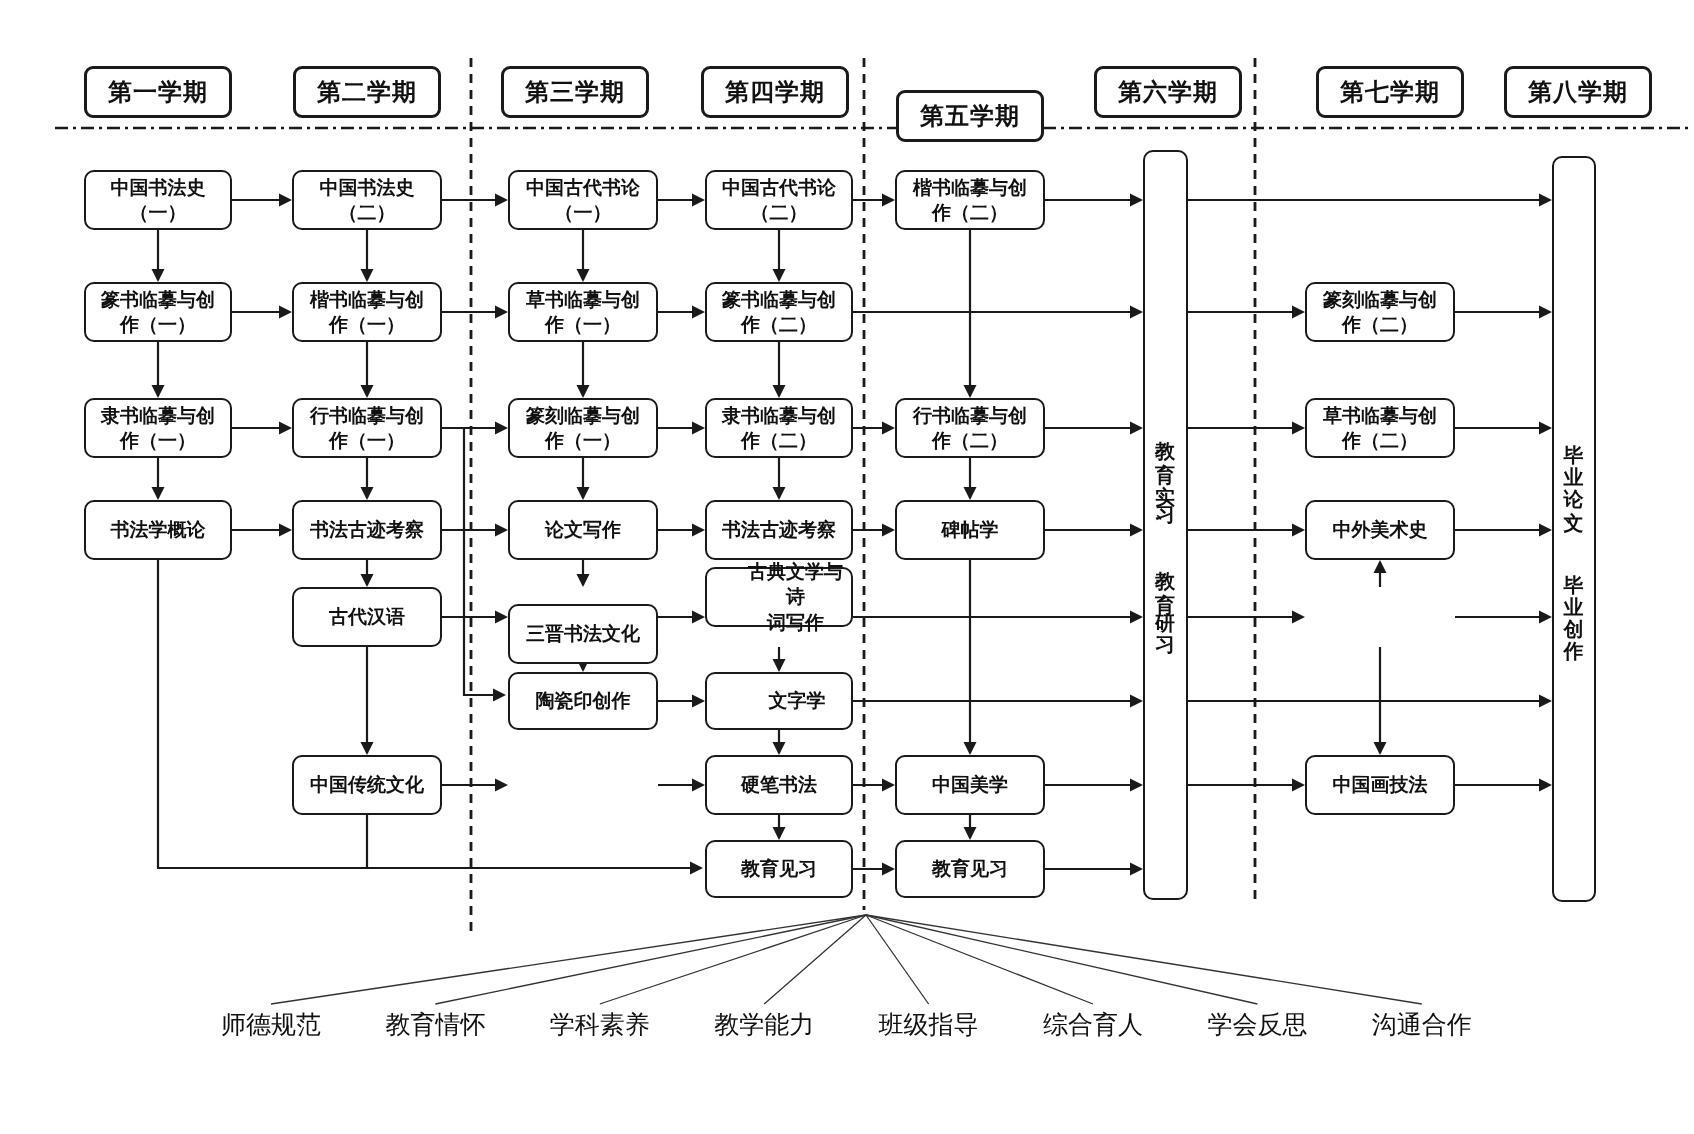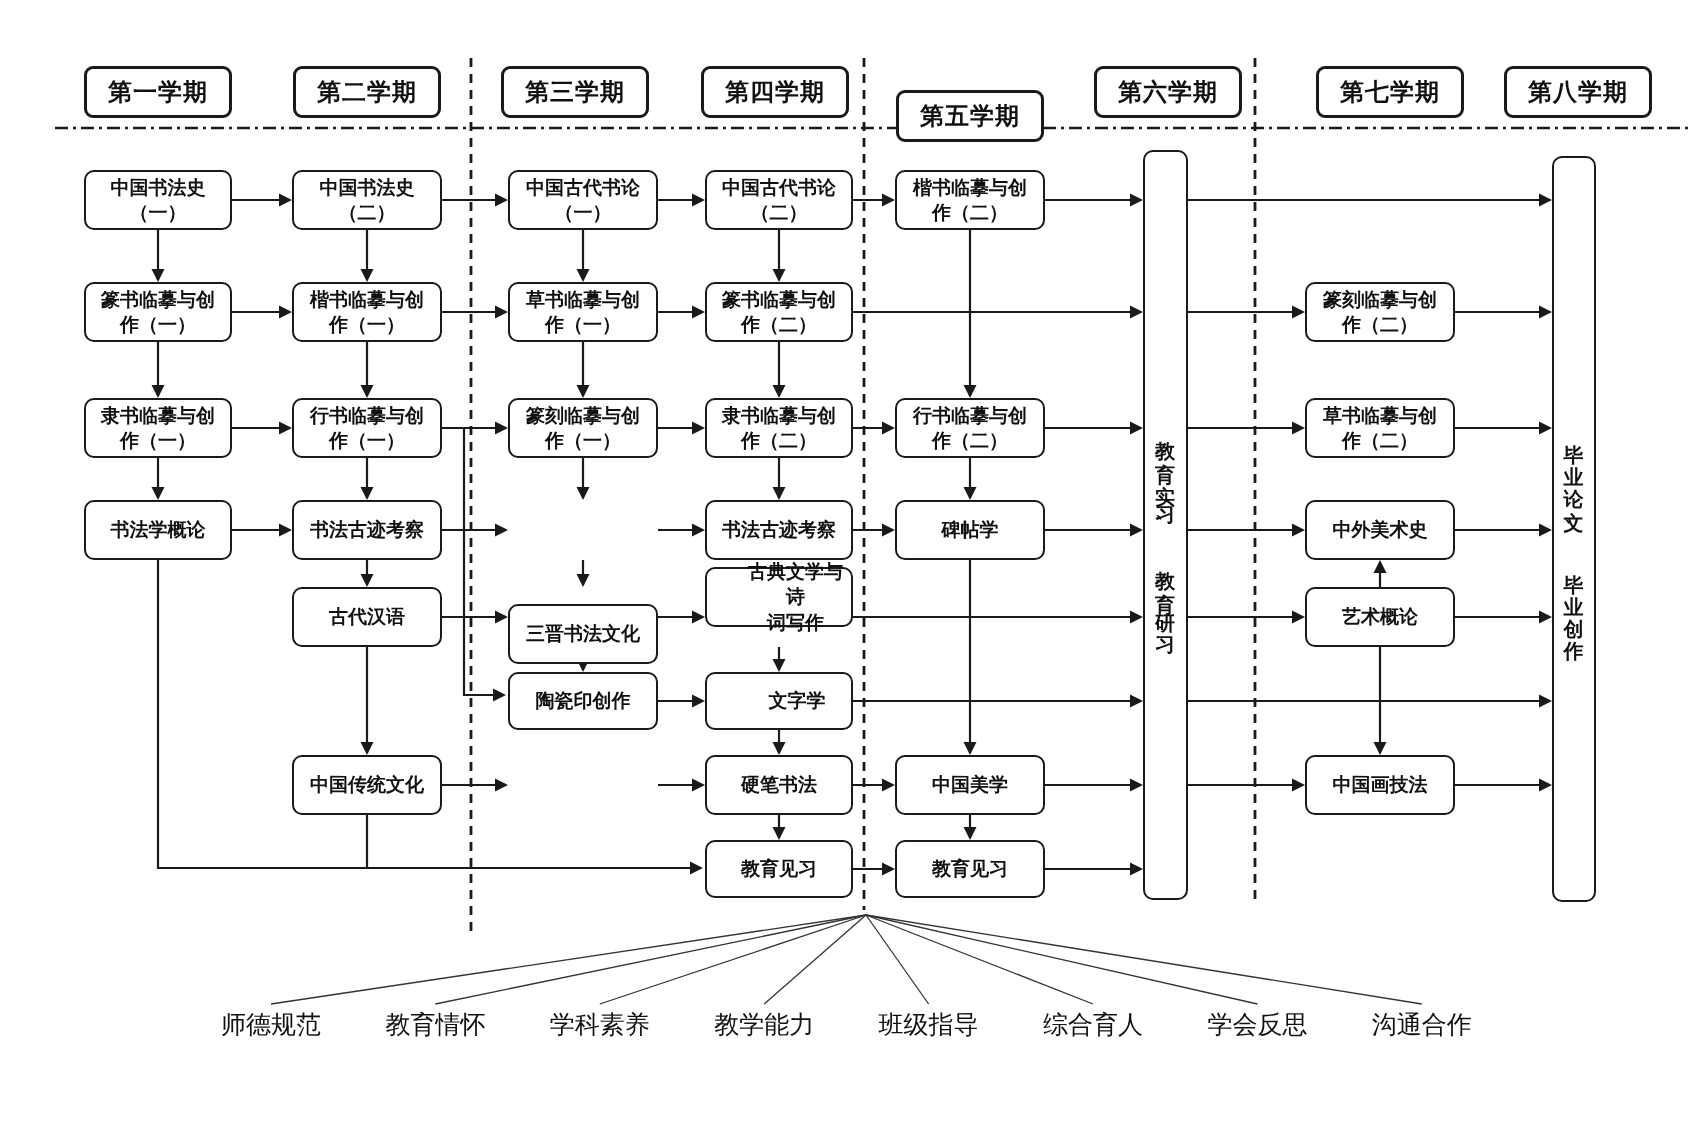--- a/index.html
+++ b/index.html
@@ -150,20 +150,21 @@
 作（一）</div>
     <div class="node" style="left: 292px; top: 500px; width: 150px; height: 60px;">书法古迹考察</div>
     <div class="node" style="left: 292px; top: 587px; width: 150px; height: 60px;">古代汉语</div>
     <div class="node" style="left: 292px; top: 755px; width: 150px; height: 60px;">中国传统文化</div>
     <div class="node" style="left: 508px; top: 170px; width: 150px; height: 60px;">中国古代书论
 （一）</div>
     <div class="node" style="left: 508px; top: 282px; width: 150px; height: 60px;">草书临摹与创
 作（一）</div>
     <div class="node" style="left: 508px; top: 398px; width: 150px; height: 60px;">篆刻临摹与创
 作（一）</div>
+    <div class="node" style="left: 508px; top: 500px; width: 150px; height: 60px;">论文写作</div>
     <div class="node" style="left: 508px; top: 587px; width: 150px; height: 60px; margin-top: 17px;">三晋书法文化</div>
     <div class="node" style="left: 508px; top: 672px; width: 150px; height: 58px;">陶瓷印创作</div>
     <div class="node" style="left: 705px; top: 170px; width: 148px; height: 60px;">中国古代书论
 （二）</div>
     <div class="node" style="left: 705px; top: 282px; width: 148px; height: 60px;">篆书临摹与创
 作（二）</div>
     <div class="node" style="left: 705px; top: 398px; width: 148px; height: 60px;">隶书临摹与创
 作（二）</div>
     <div class="node" style="left: 705px; top: 500px; width: 148px; height: 60px;">书法古迹考察</div>
     <div class="node" style="left: 705px; top: 567px; width: 148px; height: 60px; padding-left: 33px;">古典文学与诗
@@ -177,21 +178,20 @@
 作（二）</div>
     <div class="node" style="left: 895px; top: 500px; width: 150px; height: 60px;">碑帖学</div>
     <div class="node" style="left: 895px; top: 755px; width: 150px; height: 60px;">中国美学</div>
     <div class="node" style="left: 895px; top: 840px; width: 150px; height: 58px;">教育见习</div>
     <div class="node tall" style="left: 1143px; top: 150px; width: 45px; height: 750px;">教育实习、教育研习</div>
     <div class="node" style="left: 1305px; top: 282px; width: 150px; height: 60px;">篆刻临摹与创
 作（二）</div>
     <div class="node" style="left: 1305px; top: 398px; width: 150px; height: 60px;">草书临摹与创
 作（二）</div>
     <div class="node" style="left: 1305px; top: 500px; width: 150px; height: 60px;">中外美术史</div>
-    <div class="node" style="left: 1305px; top: 587px; width: 150px; height: 60px;">艺术概论</div>
     <div class="node" style="left: 1305px; top: 755px; width: 150px; height: 60px;">中国画技法</div>
     <div class="node tall" style="left: 1552px; top: 156px; width: 44px; height: 746px;">毕业论文、毕业创作</div>
     <div class="comp" style="left: 186px;">师德规范</div>
     <div class="comp" style="left: 350.4px;">教育情怀</div>
     <div class="comp" style="left: 514.8px;">学科素养</div>
     <div class="comp" style="left: 679.2px;">教学能力</div>
     <div class="comp" style="left: 843.6px;">班级指导</div>
     <div class="comp" style="left: 1008px;">综合育人</div>
     <div class="comp" style="left: 1172.4px;">学会反思</div>
     <div class="comp" style="left: 1336.8px;">沟通合作</div>

